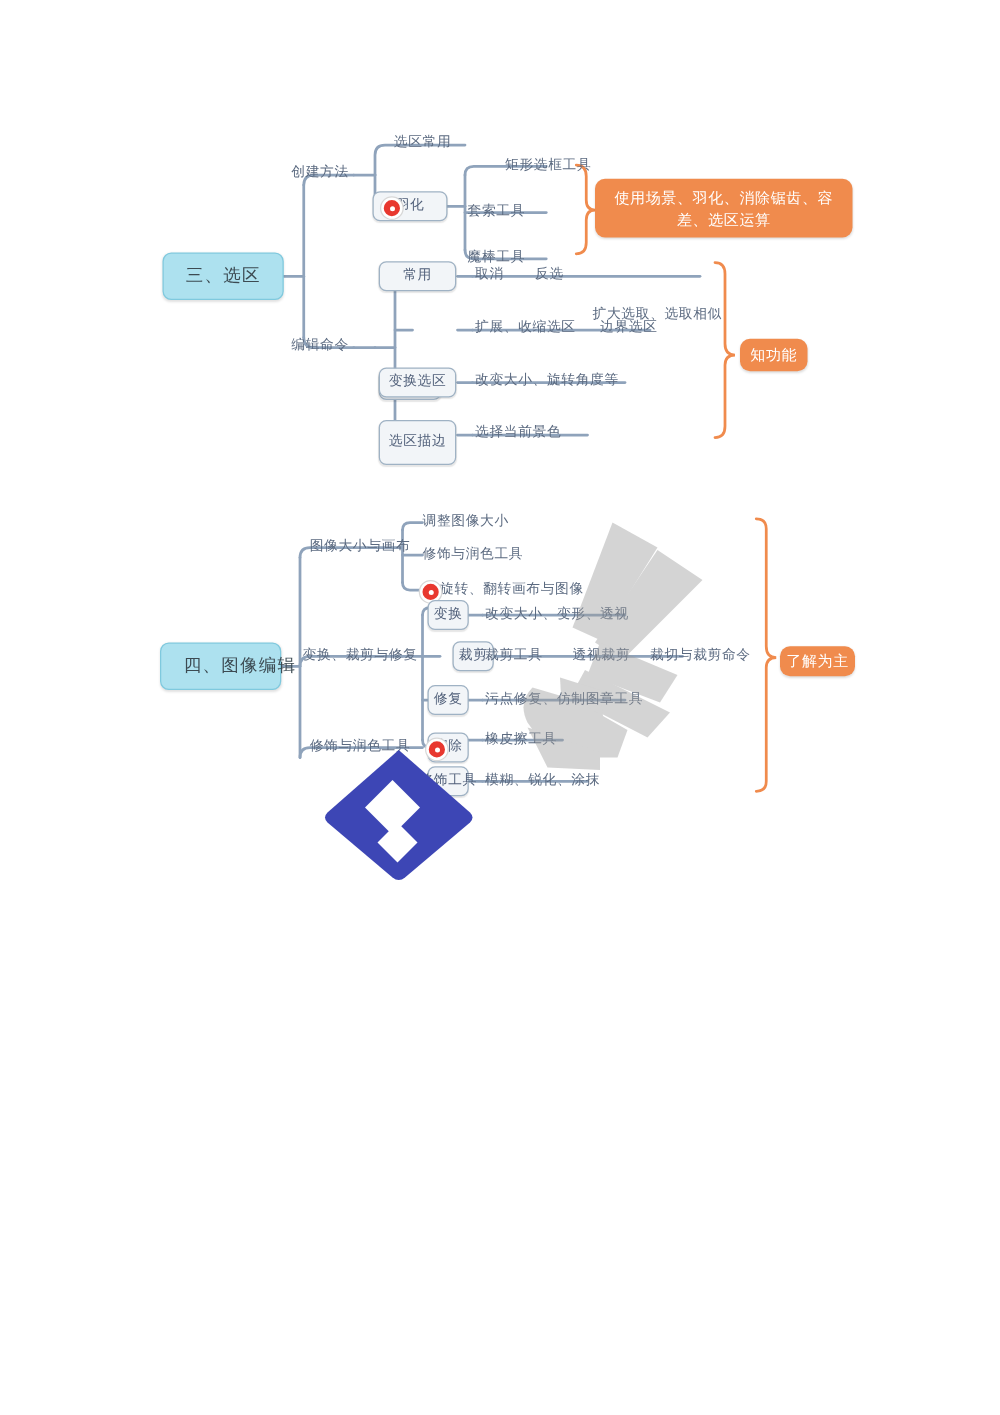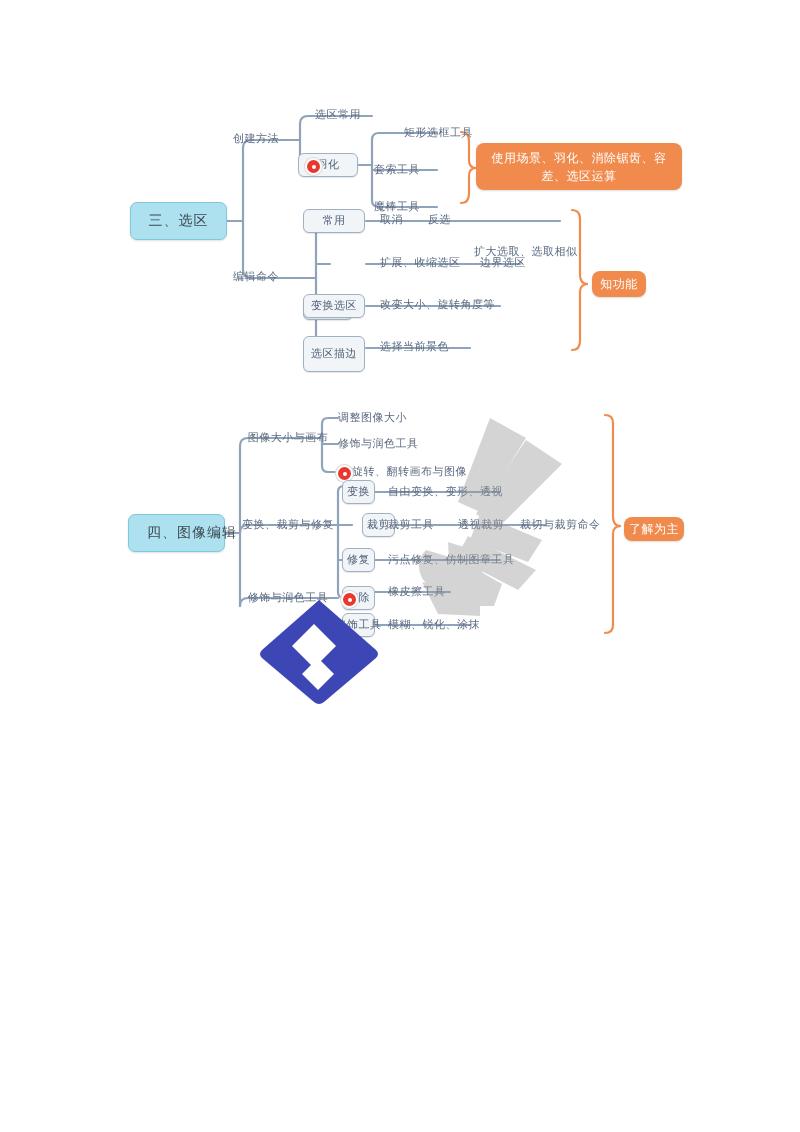--- a/index.html
+++ b/index.html
@@ -248,21 +248,21 @@
   <div class="node leaf" style="left:338px;top:433px;width:100px;height:22px;">修饰与润色工具</div>
   <div class="node leaf" style="left:352px;top:461px;width:130px;height:22px;">旋转、翻转画布与图像</div>
   <div class="marker" style="left:336px;top:465px;"></div>
 
   <div class="node branch" style="left:342px;top:480px;width:33px;height:24px;">变换</div>
   <div class="node branch" style="left:362px;top:513px;width:33px;height:24px;">裁剪</div>
   <div class="node branch" style="left:342px;top:548px;width:33px;height:24px;">修复</div>
   <div class="node branch" style="left:342px;top:586px;width:33px;height:24px;">擦除</div>
   <div class="marker" style="left:341px;top:591px;"></div>
 
-  <div class="node leaf" style="left:388px;top:481px;width:140px;height:22px;">自由变换、变形、透视</div>
+  <div class="node leaf" style="left:388px;top:481px;width:140px;height:22px;">改变大小、变形、透视</div>
 
   <div class="node leaf" style="left:388px;top:514px;width:64px;height:22px;">裁剪工具</div>
   <div class="node leaf" style="left:458px;top:514px;width:64px;height:22px;">透视裁剪</div>
   <div class="node leaf" style="left:520px;top:514px;width:108px;height:22px;">裁切与裁剪命令</div>
 
   <div class="node leaf" style="left:388px;top:549px;width:140px;height:22px;">污点修复、仿制图章工具</div>
 
   <div class="node leaf" style="left:388px;top:581px;width:84px;height:22px;">橡皮擦工具</div>
 
   <div class="node branch" style="left:342px;top:613px;width:33px;height:24px;">修饰工具</div>

